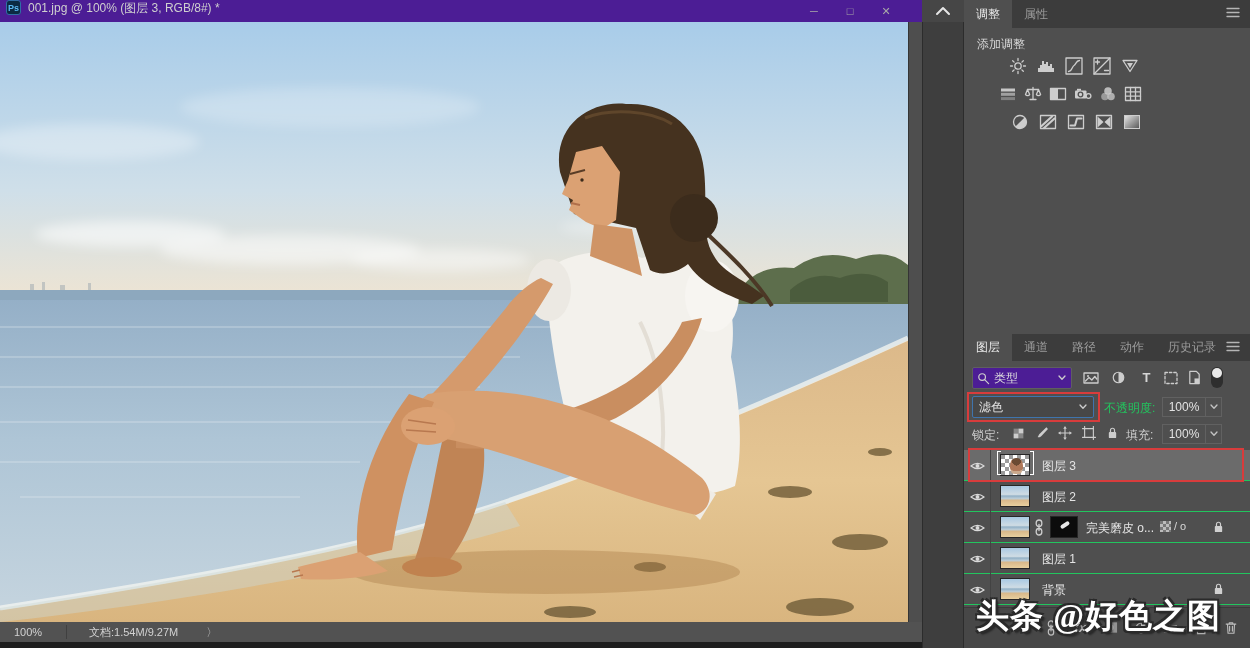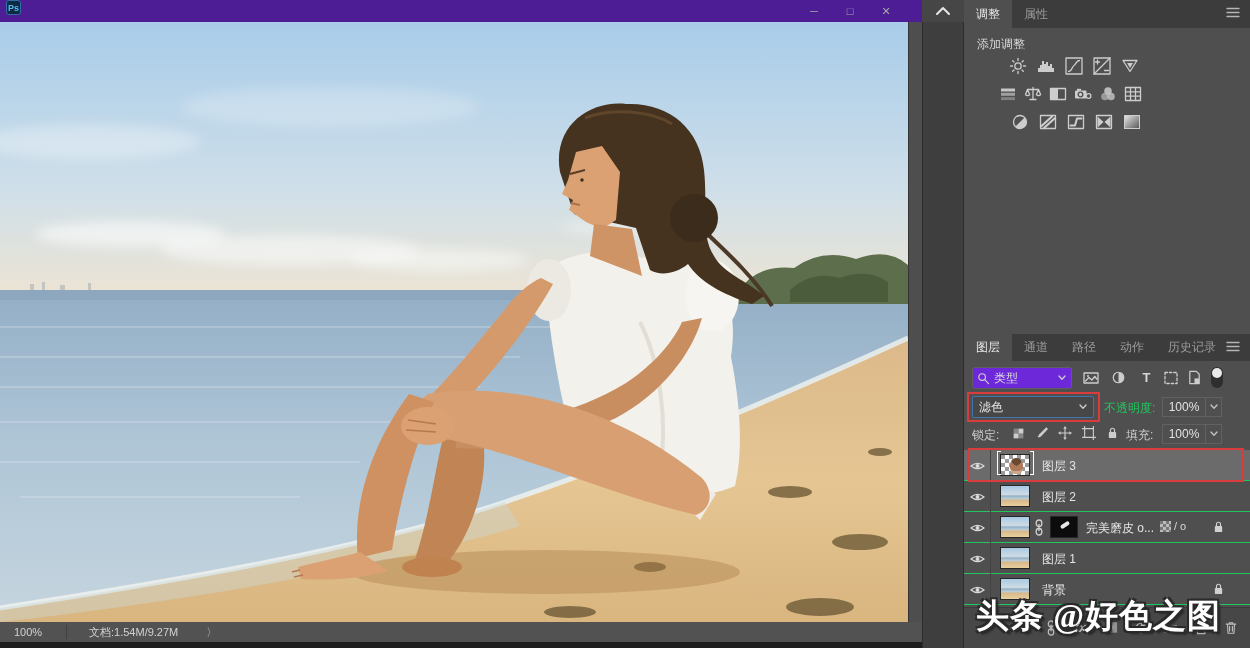--- a/index.html
+++ b/index.html
@@ -55,21 +55,21 @@
   .adj-icon svg { width:18px; height:18px; }
 
   #layers-tabbar { top:334px; height:27px; }
   #layers-body { left:0; top:361px; width:286px; height:287px; background:#4f4f4f; }
 
   .mini-ico { color:#cdcdcd; display:inline-flex; align-items:center; justify-content:center; }
 
   
   #filter-row { position:absolute; left:0; top:5px; width:286px; height:24px; }
   #filter-combo { position:absolute; left:8px; top:1px; width:100px; height:22px;
-                  background:#6d28d9; border:1px solid #5f5f5f; border-radius:2px;
+                  background:#4c1d95; border:1px solid #5f5f5f; border-radius:2px;
                   color:#dedede; font-size:12px; display:flex; align-items:center; }
   #filter-combo .lbl { margin-left:4px; }
   #filter-combo .chev { position:absolute; right:5px; }
   .filter-ico { position:absolute; top:3px; width:17px; height:17px; }
   #f-img { left:118px; } #f-adj { left:146px; } #f-type { left:174px; font-size:13px;
            font-weight:bold; color:#d5d5d5; }
   #f-shape { left:198px; } #f-smart { left:222px; }
   #f-switch { position:absolute; left:247px; top:1px; width:12px; height:21px;
               background:#2e2e2e; border-radius:6px; }
   #f-switch::before { content:""; position:absolute; left:1px; top:1px; width:10px;
@@ -312,20 +312,21 @@
       <path class="st" d="M3,1.5 H10 L13,4.5 V14.5 H3 Z"></path>
       <rect class="fl" x="8" y="9" width="5" height="5.5"></rect>
     </symbol>
   </defs>
 </svg>
 
 <div id="root">
 
   <div class="abs" id="doc-titlebar">
     <div id="ps-badge">Ps</div>
+    <span>001.jpg @ 100% (图层 3, RGB/8#) *</span>
     <div id="win-controls">
       <span class="wbtn">─</span>
       <span class="wbtn">□</span>
       <span class="wbtn">✕</span>
     </div>
   </div>
 
   <div class="abs" id="canvas-area">
     <svg viewBox="0 0 908 600" width="908" height="600" preserveAspectRatio="none">
       <defs>

